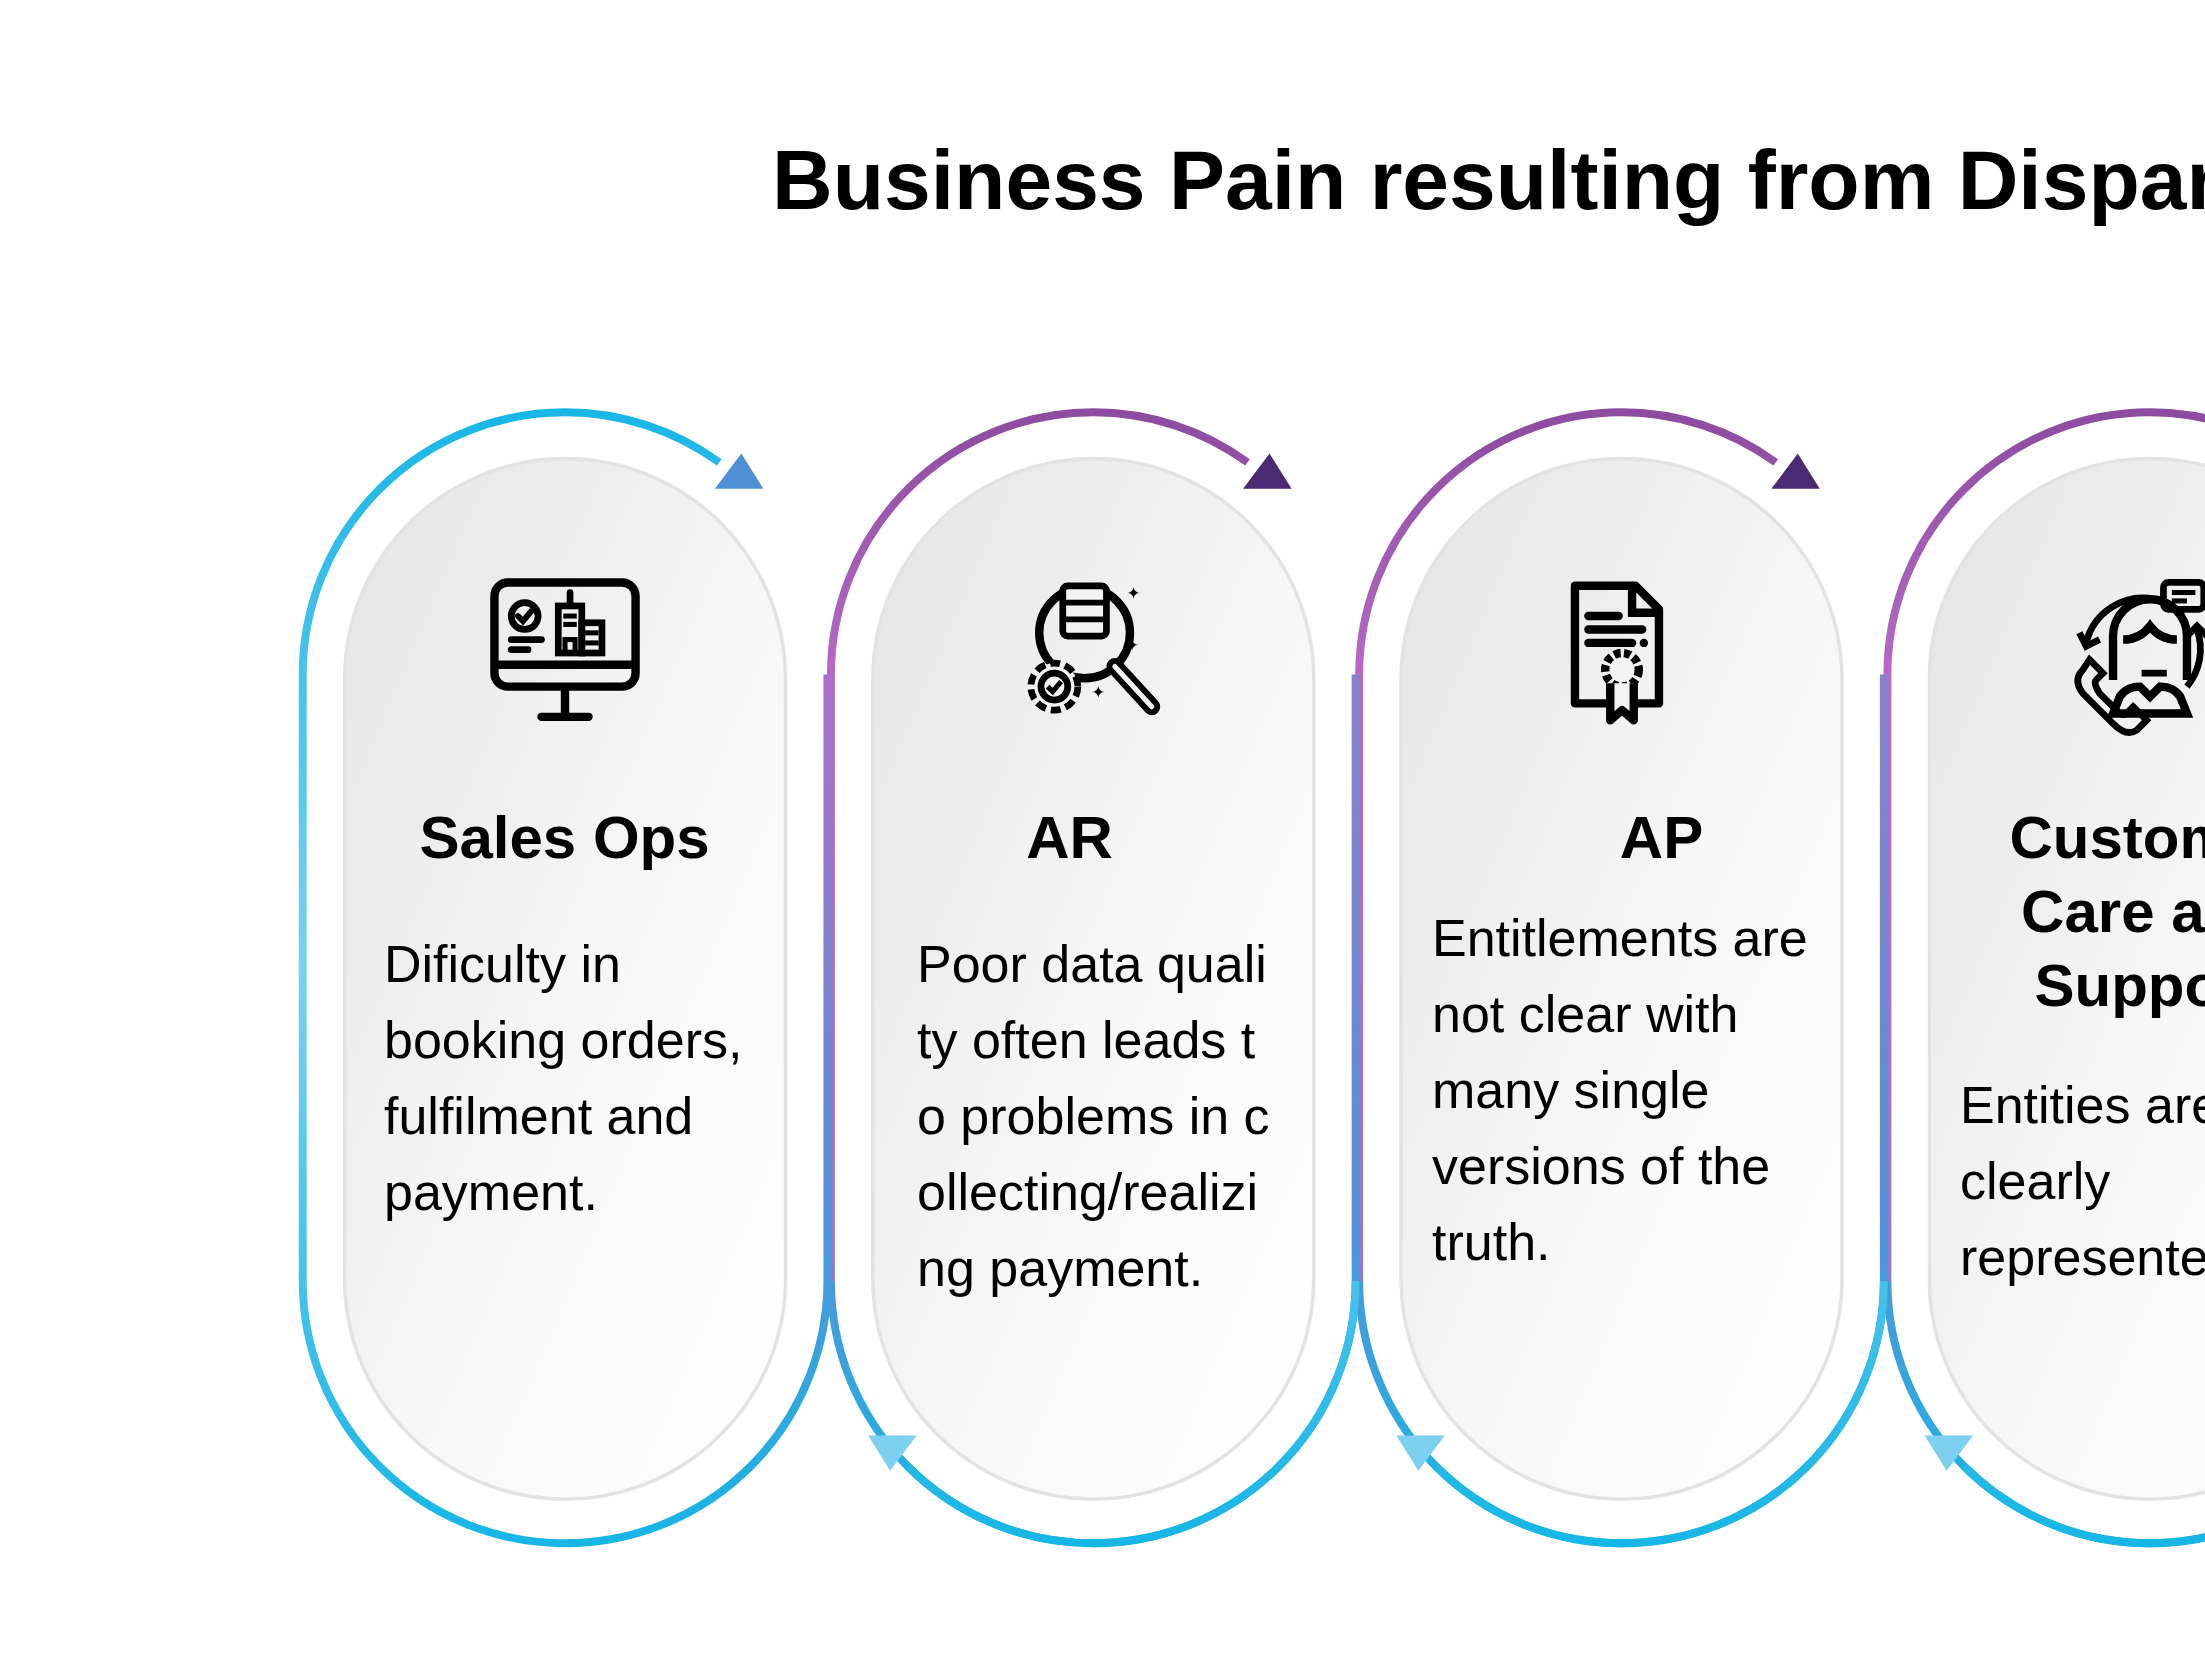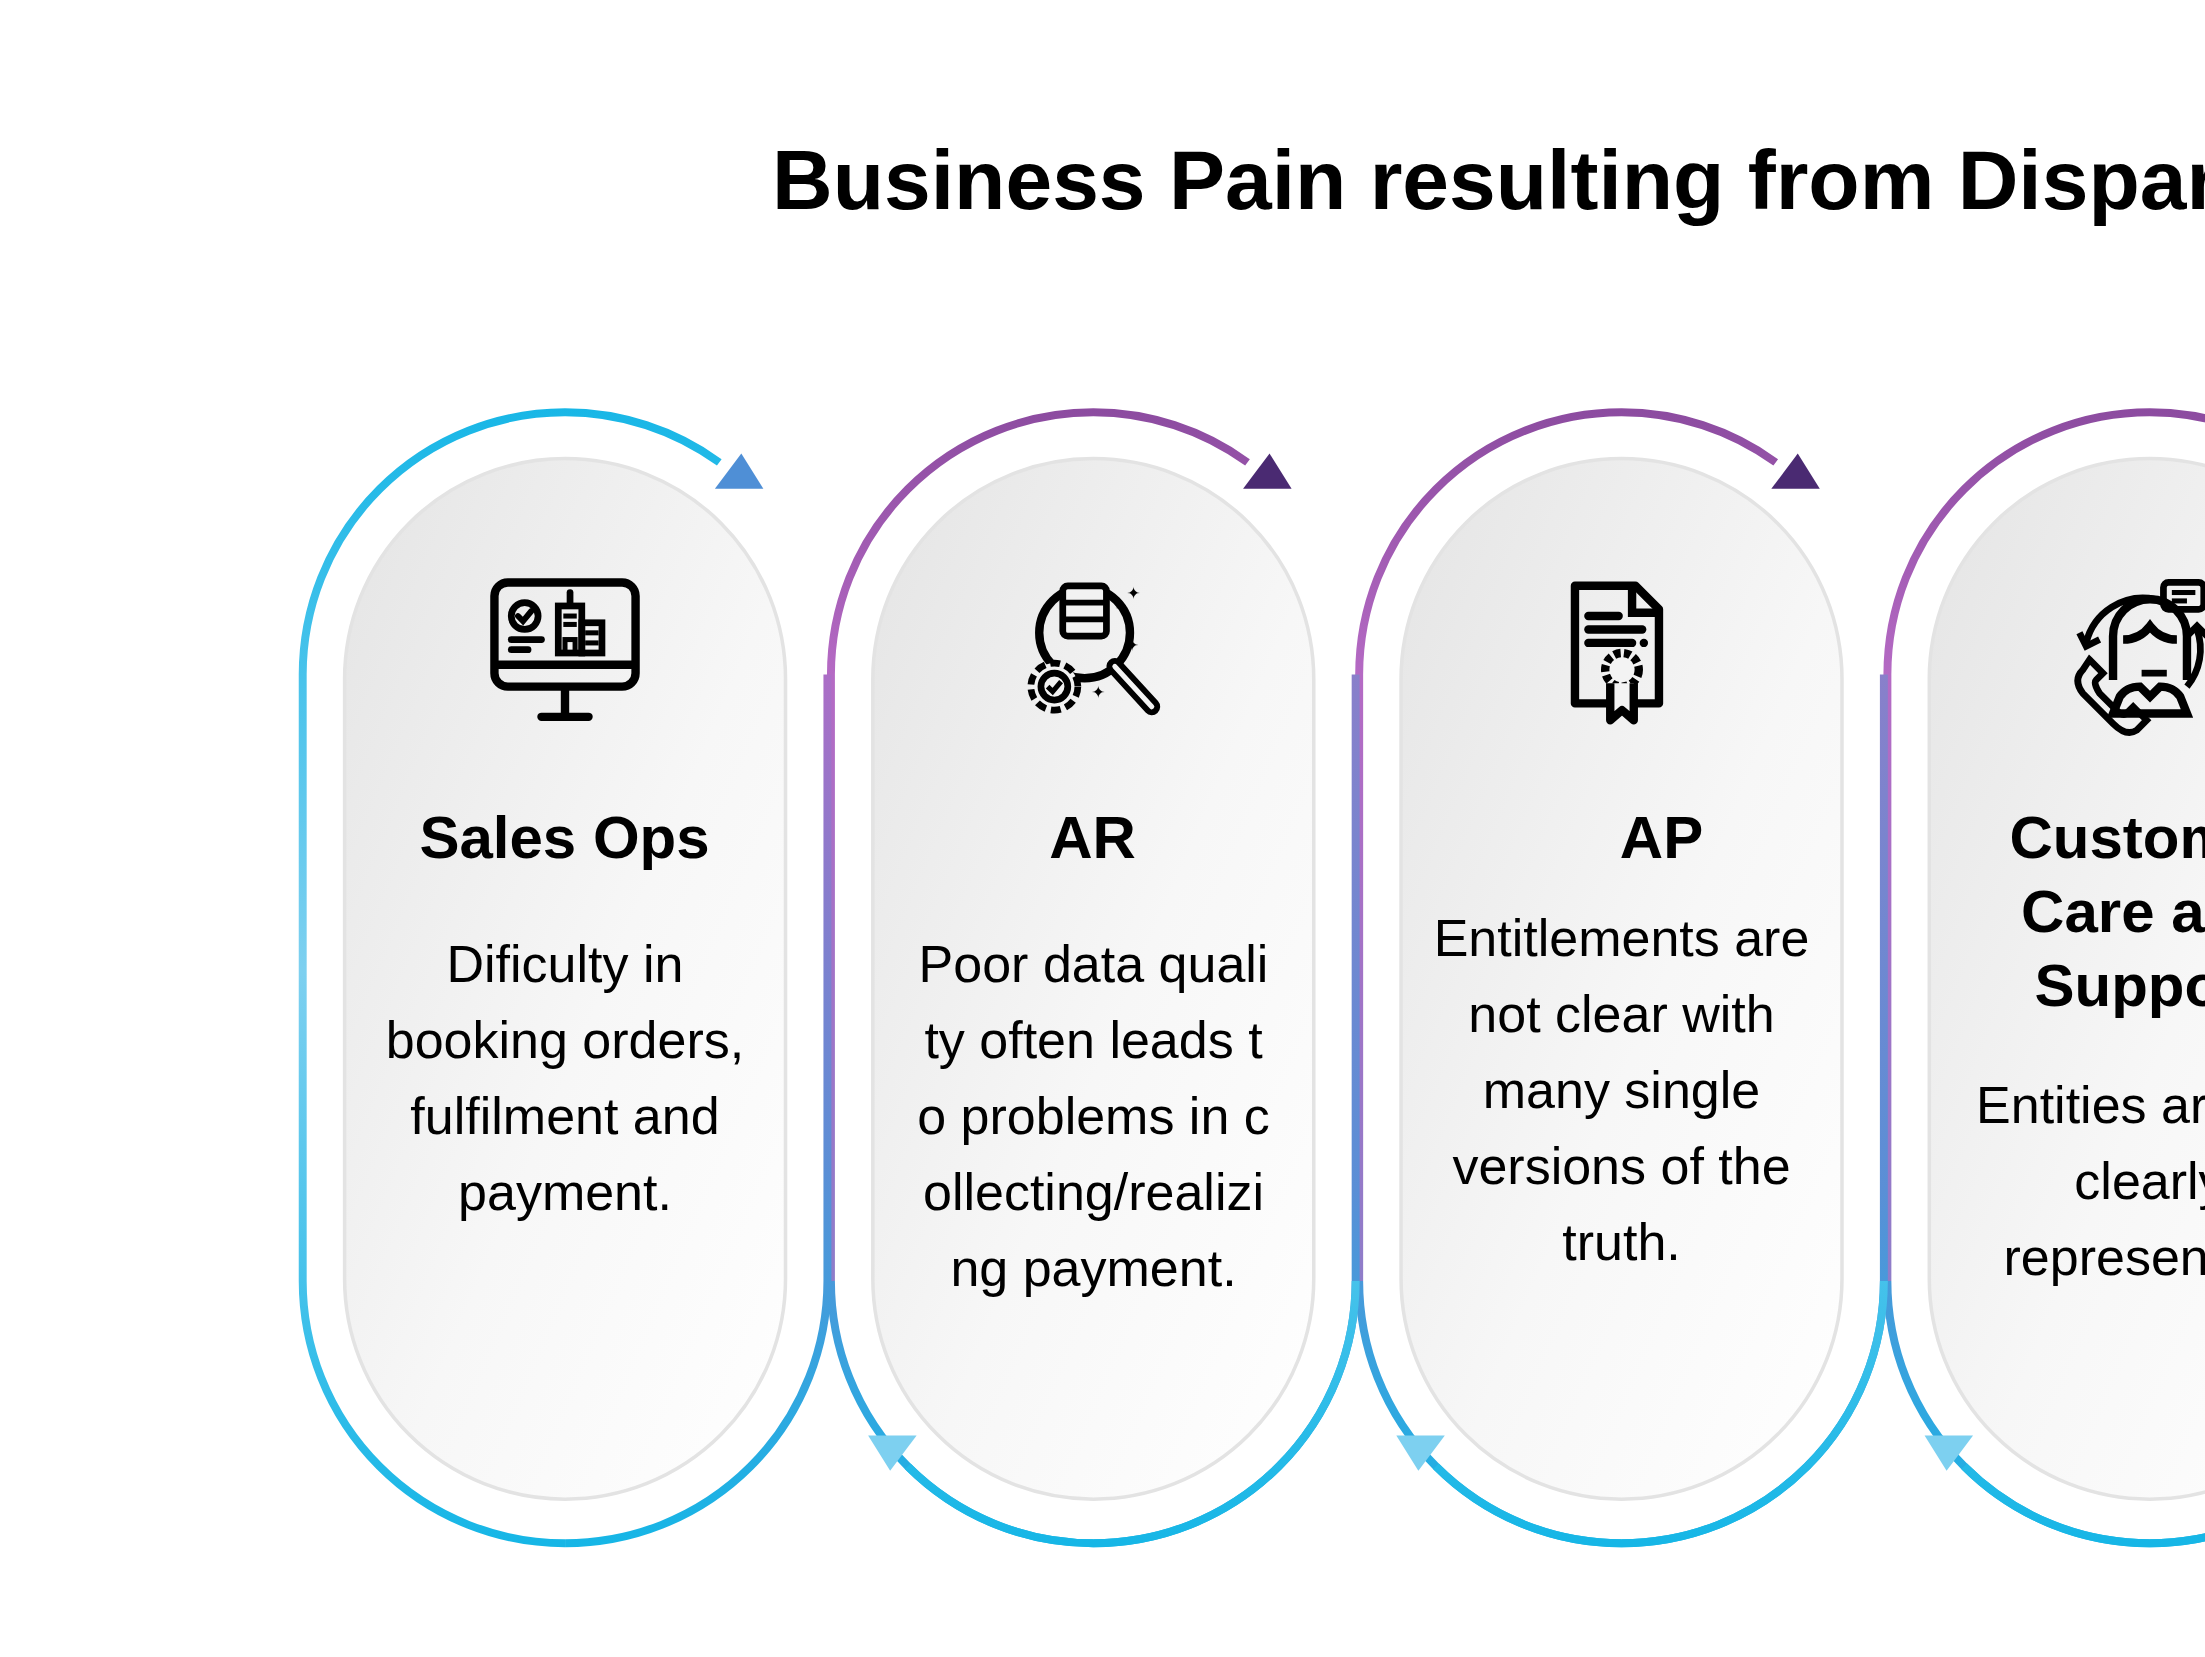--- a/index.html
+++ b/index.html
@@ -5,21 +5,21 @@
   html, body { margin: 0; padding: 0; background: #ffffff; }
   body { width: 3318px; height: 1657px; position: relative; overflow: hidden;
          font-family: "Liberation Sans", "DejaVu Sans", sans-serif; color: #000; }
   .title { position: absolute; left: 0; top: 132px; width: 100%; text-align: center;
            font-weight: bold; font-size: 84px; letter-spacing: 0; }
   svg.frame { position: absolute; left: 0; top: 0; width: 3318px; height: 1657px; }
   .card-icon { position: absolute; width: 168px; height: 168px; }
   .card-icon svg { width: 100%; height: 100%; }
   .card-title { position: absolute; width: 423px; text-align: center; font-weight: bold;
                 font-size: 60px; line-height: 74px; }
-  .card-desc { position: absolute; width: 397px; text-align: center; font-size: 52px;
+  .card-desc { position: absolute; width: 397px; font-size: 52px;
                line-height: 76px; }
 </style>
 </head>
 <body>
 
 <div class="title">Business Pain resulting from Disparate Data</div>
 
 <svg class="frame" viewBox="0 0 7522 3758">
   <defs>
 
@@ -133,21 +133,21 @@
     <line x1="32" y1="20" x2="58" y2="20" stroke="#000" stroke-width="3.5"></line>
     <line x1="32" y1="30" x2="58" y2="30" stroke="#000" stroke-width="3.5"></line>
     <circle cx="27" cy="70" r="14" fill="#f2f2f2" stroke="#000" stroke-width="4" stroke-dasharray="6 3"></circle>
     <circle cx="27" cy="70" r="8" fill="none" stroke="#000" stroke-width="4"></circle>
     <polyline points="23,70 26,73 31,67" fill="none" stroke="#000" stroke-width="3"></polyline>
     <text x="70" y="18" font-size="10" font-family="DejaVu Sans, sans-serif">✦</text>
     <text x="63" y="27" font-size="10" font-family="DejaVu Sans, sans-serif">✦</text>
     <text x="69" y="49" font-size="10" font-family="DejaVu Sans, sans-serif">✦</text>
     <text x="49" y="77" font-size="10" font-family="DejaVu Sans, sans-serif">✦</text>
         </svg></div>
-      <div class="card-title" style="left: 881px; top: 801px;">AR</div>
+      <div class="card-title" style="left: 858px; top: 801px;">AR</div>
       <div class="card-desc" style="left: 917px; top: 926px; width: 353px; word-break: break-all;">Poor data quality often leads to problems in collecting/realizing payment.</div>
     </div>
     <div>
       <div class="card-icon" style="left: 1538px; top: 569px;"><svg viewBox="0 0 100 100">
     <path d="M22,10 L58,10 L72,24 L72,80 L22,80 Z" fill="none" stroke="#000" stroke-width="5" stroke-linejoin="round"></path>
     <polyline points="56,10 56,26 72,26" fill="none" stroke="#000" stroke-width="5"></polyline>
     <line x1="30" y1="28" x2="48" y2="28" stroke="#000" stroke-width="5" stroke-linecap="round"></line>
     <line x1="30" y1="36" x2="62" y2="36" stroke="#000" stroke-width="5" stroke-linecap="round"></line>
     <line x1="30" y1="44" x2="56" y2="44" stroke="#000" stroke-width="5" stroke-linecap="round"></line>
     <circle cx="63" cy="44" r="2.5" fill="#000"></circle>

